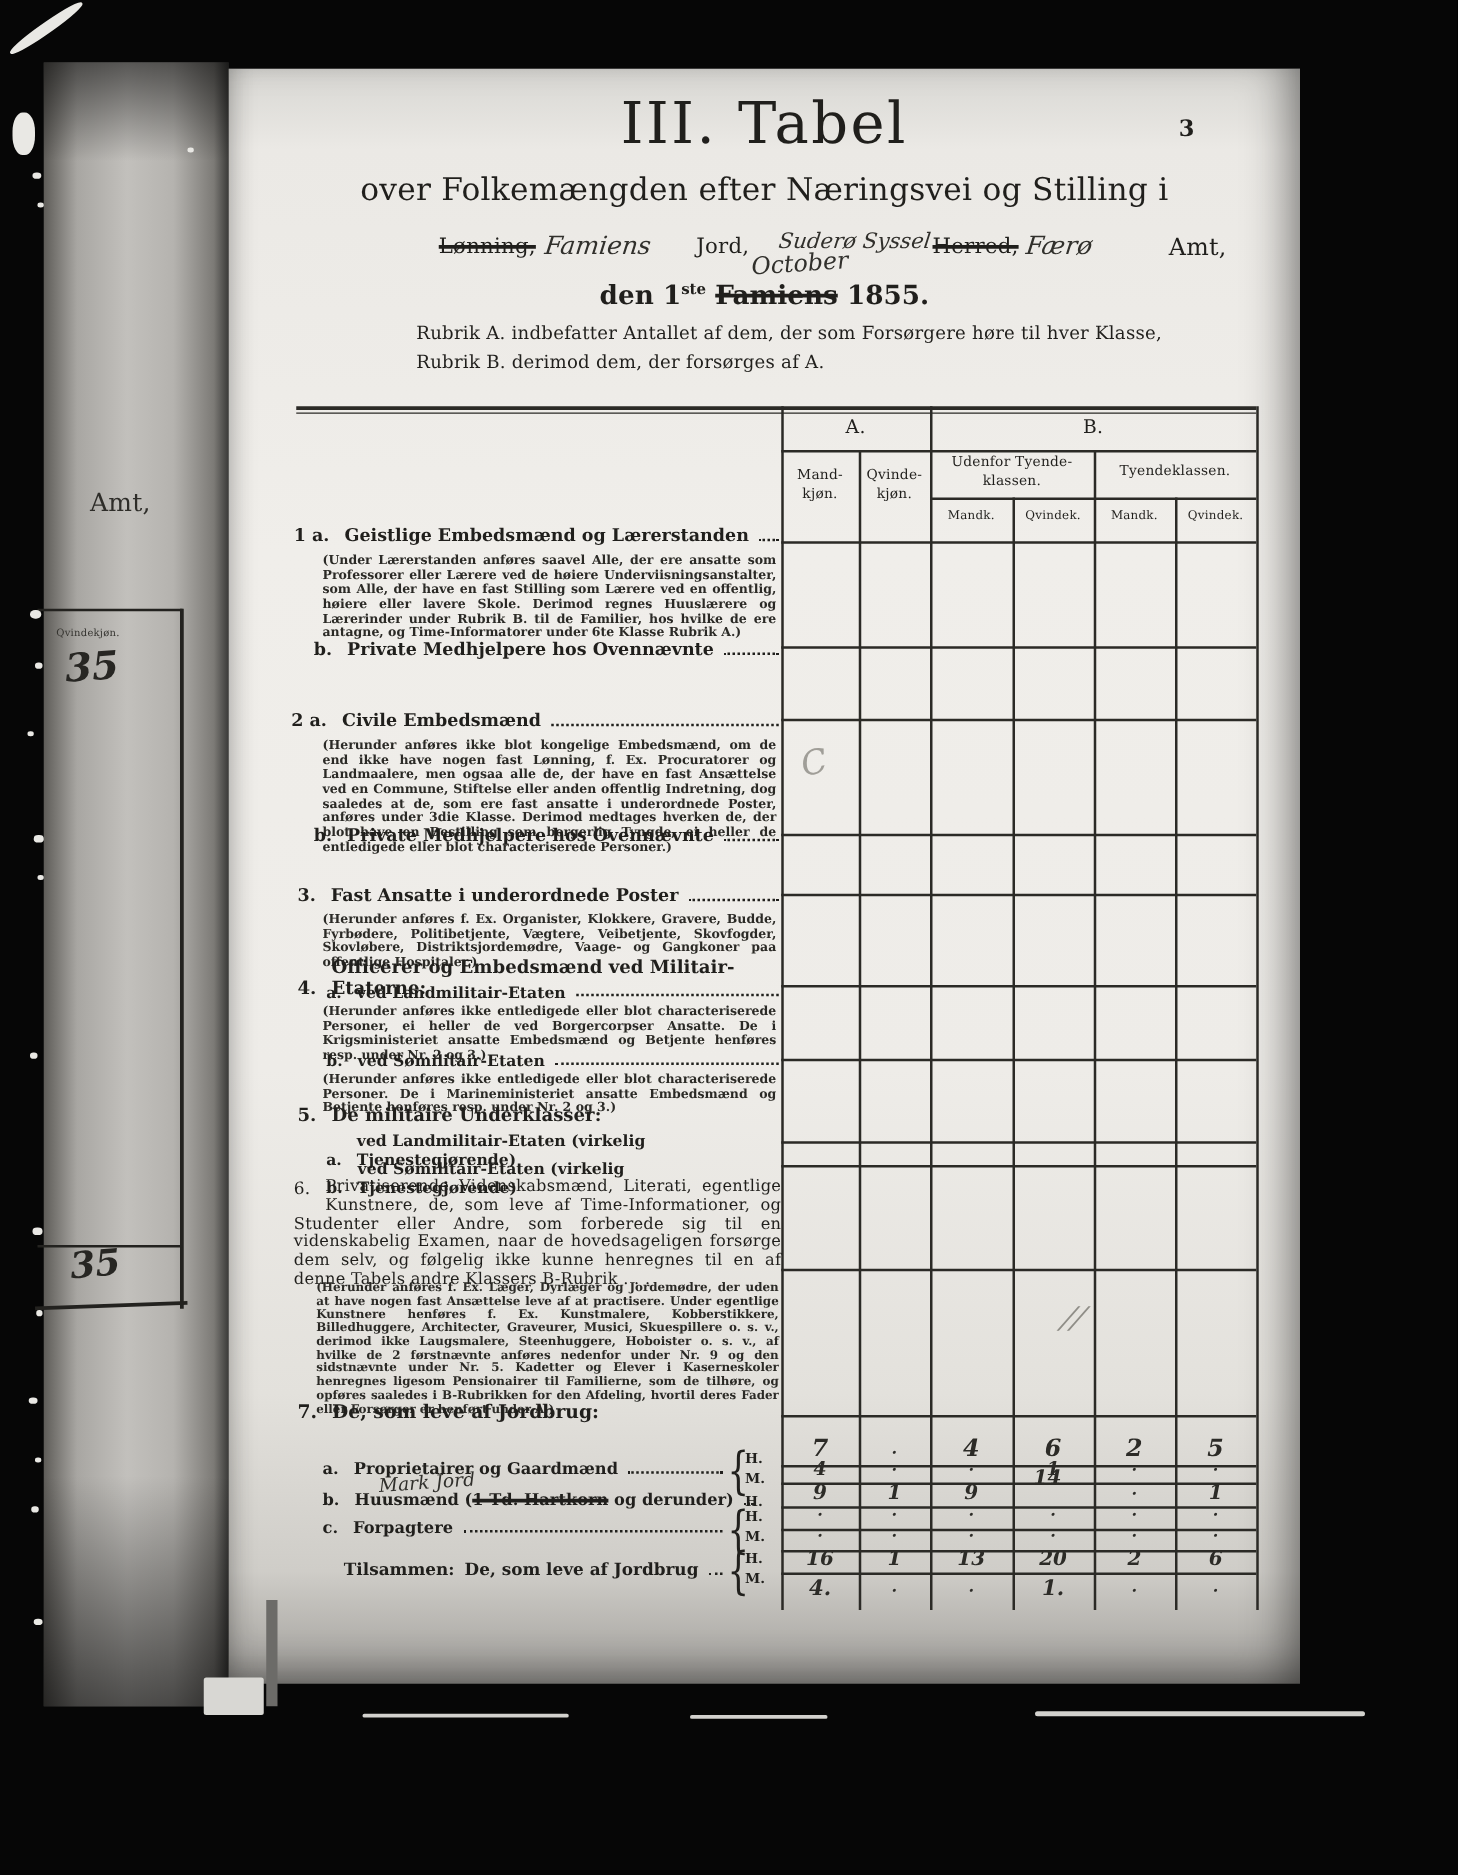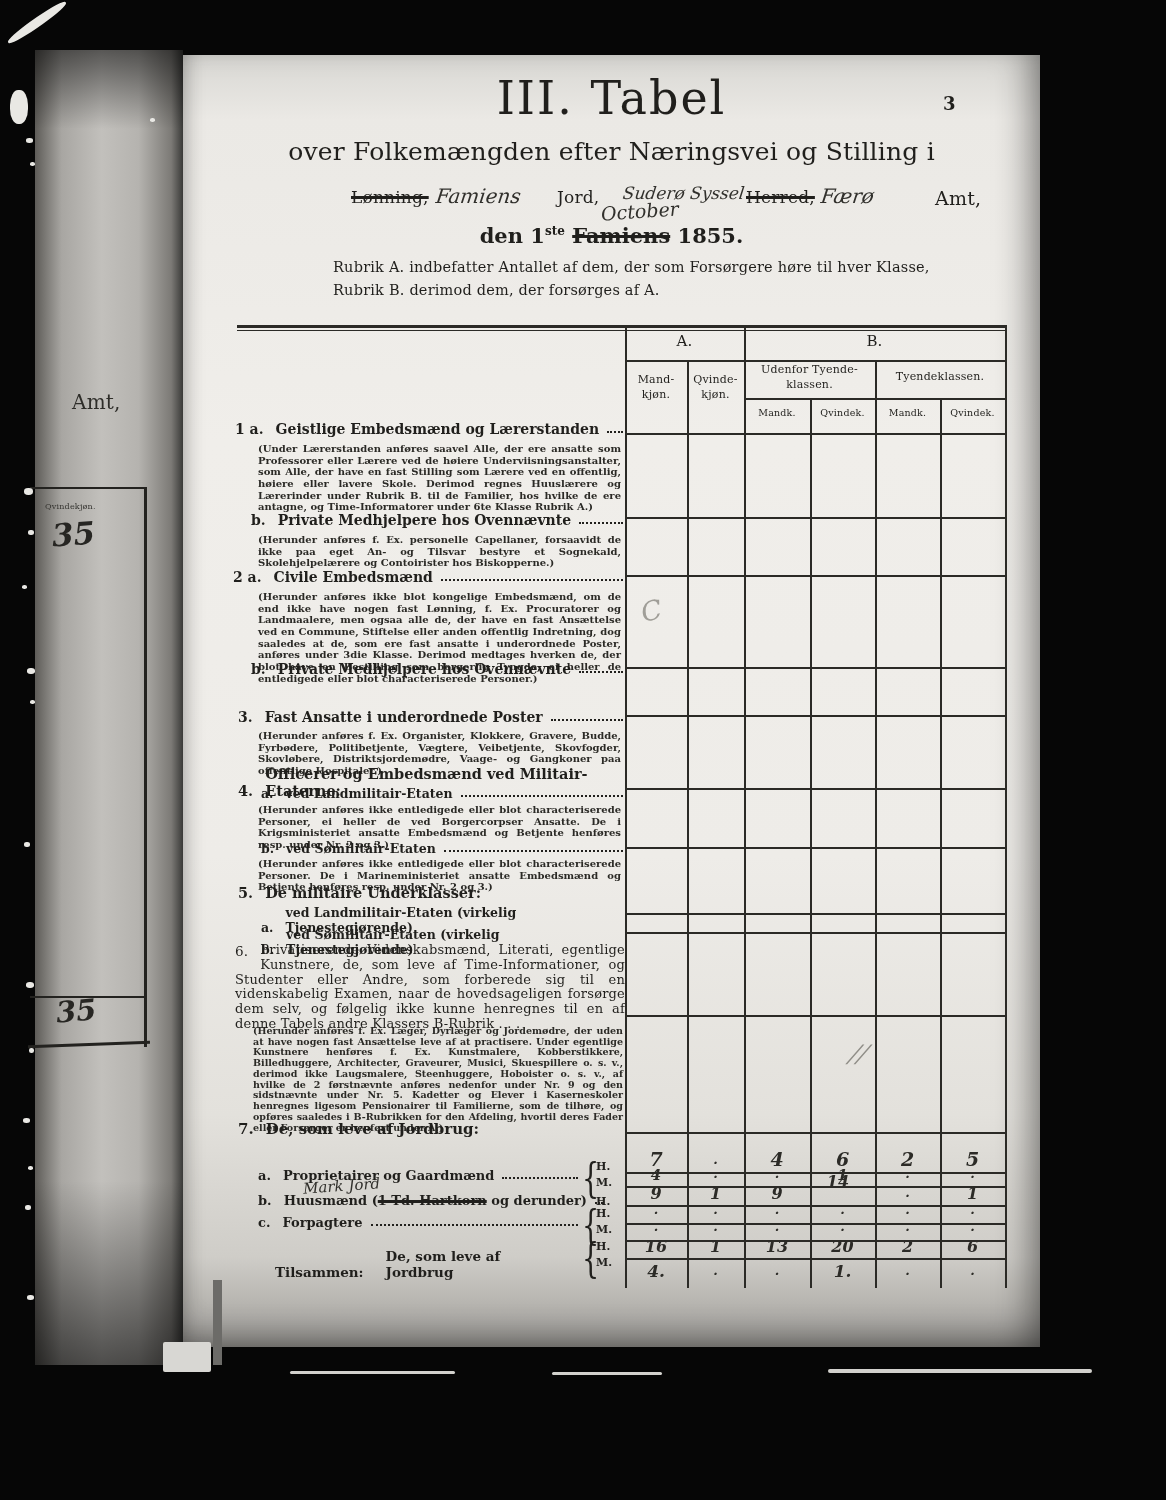--- a/index.html
+++ b/index.html
@@ -93,21 +93,20 @@
       <span>Geistlige Embedsmænd og Lærerstanden</span>
         <span class="lead"></span>
     </div>
     <div class="abs note" style="left:75px;top:388px;width:363px;">(Under Lærerstanden anføres saavel Alle, der ere ansatte som Professorer eller Lærere ved de høiere Underviisningsanstalter, som Alle, der have en fast Stilling som Lærere ved en offentlig, høiere eller lavere Skole. Derimod regnes Huuslærere og Lærerinder under Rubrik B. til de Familier, hos hvilke de ere antagne, og Time-Informatorer under 6te Klasse Rubrik A.)</div>
 
     <div class="abs lbl-row" style="left:68px;top:457px;width:374px;font-size:14px;">
       <span class="num">b.</span>
       <span>Private Medhjelpere hos Ovennævnte</span>
         <span class="lead"></span>
     </div>
-    <div class="abs note" style="left:75px;top:479px;width:363px;">(Herunder anføres f. Ex. personelle Capellaner, forsaavidt de ikke paa eget An- og Tilsvar bestyre et Sognekald, Skolehjelpelærere og Contoirister hos Biskopperne.)</div>
 
     <div class="abs lbl-row" style="left:50px;top:514px;width:392px;font-size:14px;">
       <span class="num">2 a.</span>
       <span>Civile Embedsmænd</span>
         <span class="lead"></span>
     </div>
     <div class="abs note" style="left:75px;top:536px;width:363px;">(Herunder anføres ikke blot kongelige Embedsmænd, om de end ikke have nogen fast Lønning, f. Ex. Procuratorer og Landmaalere, men ogsaa alle de, der have en fast Ansættelse ved en Commune, Stiftelse eller anden offentlig Indretning, dog saaledes at de, som ere fast ansatte i underordnede Poster, anføres under 3die Klasse. Derimod medtages hverken de, der blot have en Bestilling som borgerlig Tyngde, ei heller de entledigede eller blot characteriserede Personer.)</div>
 
     <div class="abs lbl-row" style="left:68px;top:606px;width:374px;font-size:14px;">
       <span class="num">b.</span>
@@ -186,21 +185,21 @@
     <div class="abs lbl-row" style="left:75px;top:1160px;width:322px;font-size:13px;">
       <span class="num">c.</span>
       <span>Forpagtere</span>
         <span class="lead"></span>
     </div>
     <div class="abs brace" style="left:399px;top:1154px;">{</div>
     <div class="abs hm" style="left:413px;top:1152px;">H.</div>
     <div class="abs hm" style="left:413px;top:1168px;">M.</div>
 
     <div class="abs lbl-row" style="left:92px;top:1193px;width:305px;font-size:13.5px;">
-      <span class="num" style="margin-right:22px;">Tilsammen:</span>
+      <span class="num" style="margin-right:8px;">Tilsammen:</span>
       <span>De, som leve af Jordbrug</span>
         <span class="lead"></span>
     </div>
     <div class="abs brace" style="left:399px;top:1187px;">{</div>
     <div class="abs hm" style="left:413px;top:1185px;">H.</div>
     <div class="abs hm" style="left:413px;top:1201px;">M.</div>
 
     <div class="abs" style="left:458px;top:540px;font-size:27px;color:#a09e98;font-style:italic;transform:rotate(-12deg);">C</div>
     <div class="abs" style="left:668px;top:985px;font-size:24px;color:#8f8d87;font-style:italic;transform:skewX(-20deg);">//</div>
   <div class="gline" style="left: 442px; top: 270px; width: 2px; height: 963px; position: absolute;"></div>

